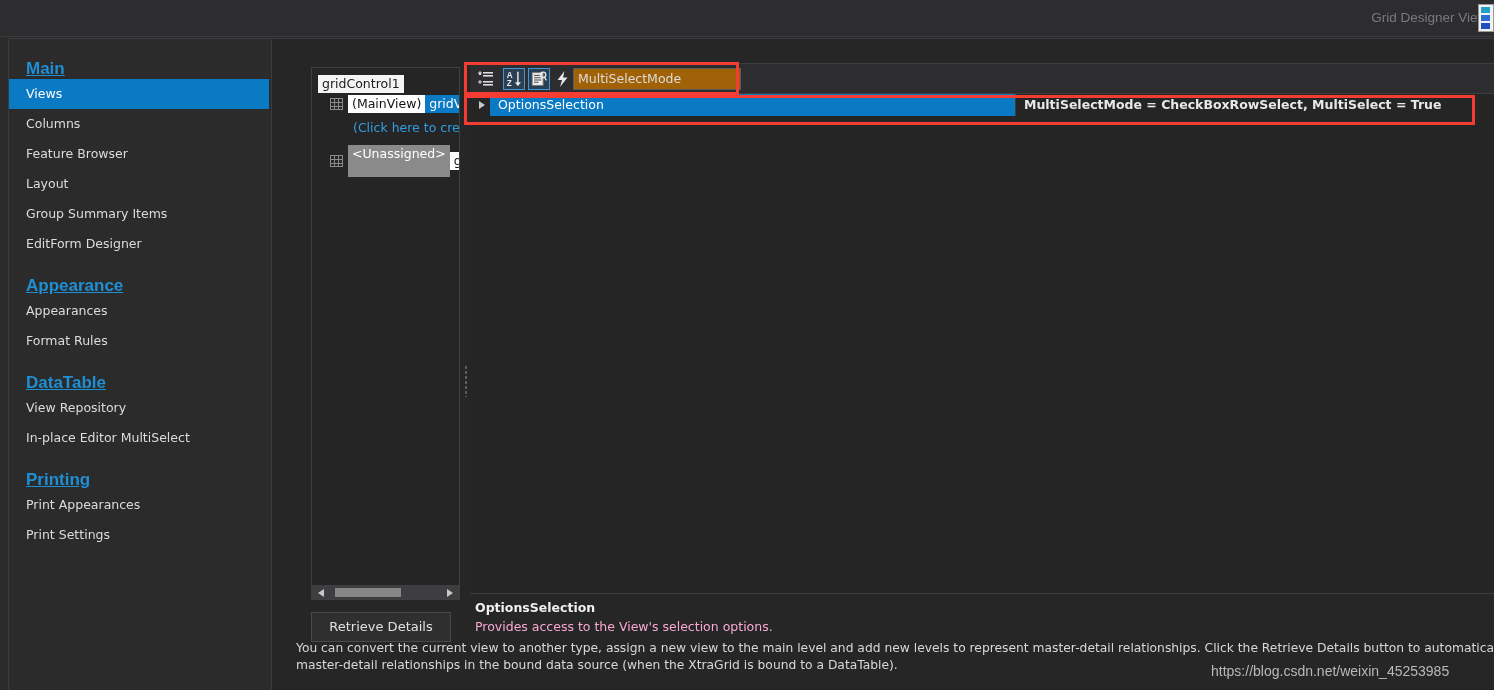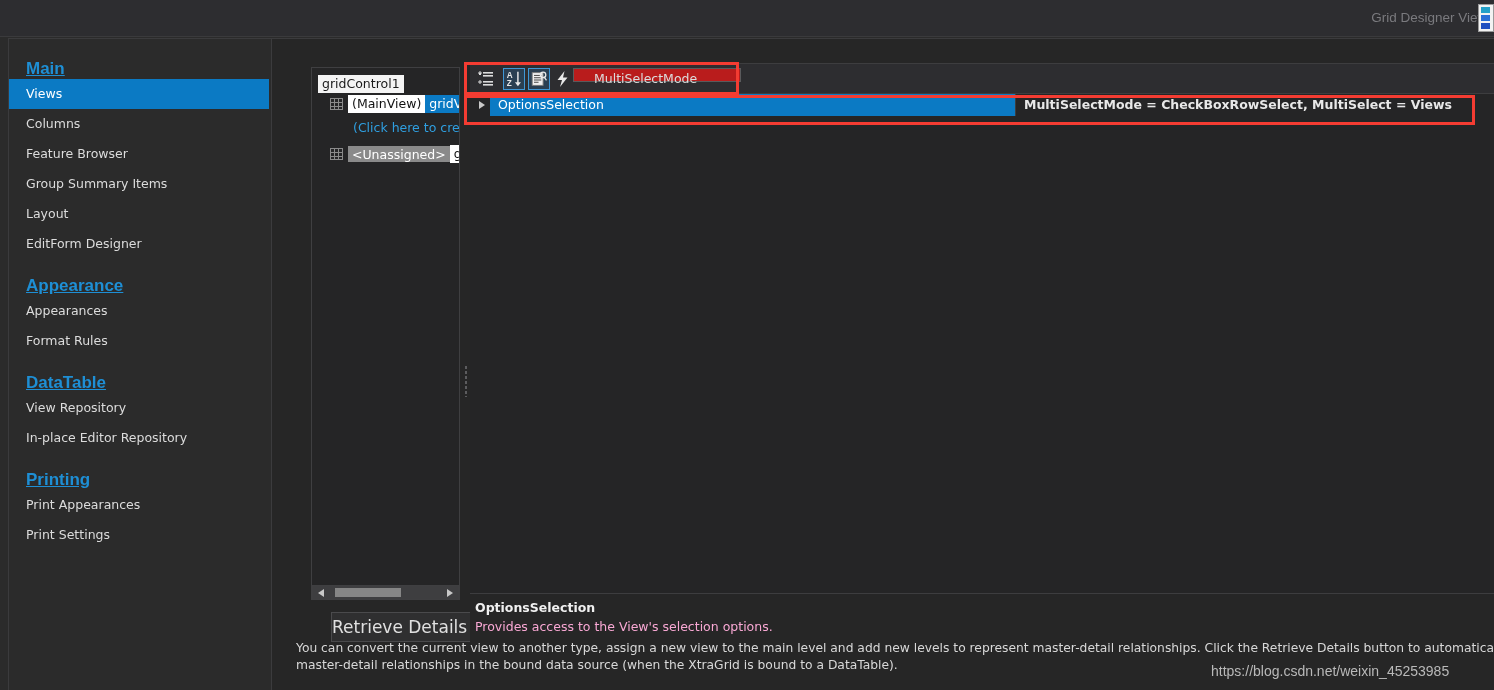--- a/index.html
+++ b/index.html
@@ -144,21 +144,21 @@
   .chip-blue {
     display: inline-block;
     background: #0b7ac4; color: #ffffff;
     padding: 1px 4px 2px 4px;
     font-size: 12.5px;
     vertical-align: middle;
   }
   .chip-grey {
     display: inline-block;
     background: #8a8a8a; color: #ffffff;
-    padding: 1px 4px 0 4px;
+    padding: 1px 4px 16px 4px;
     font-size: 12.5px;
     vertical-align: middle;
   }
   .node-link {
     position: absolute; left: 41px; top: 52px;
     color: #2f9fe0;
     font-size: 12.5px;
     white-space: nowrap;
     cursor: pointer;
   }
@@ -190,25 +190,25 @@
     width: 66px; height: 9px;
     background: #868686;
   }
 
   .retrieve-btn {
     position: absolute; left: 38px; top: 573px;
     width: 140px; height: 30px;
     background: #2f2f30;
     border: 1px solid #4a4a4c;
     color: #e0e0e0;
-    font-size: 17px;
+    font-size: 13px;
     line-height: 28px;
+    text-align: center;
     box-sizing: border-box;
     cursor: default;
-    margin-left: 20px;
   }
 
   
   .splitter {
     position: absolute; left: 189px; top: 28px;
     width: 8px; height: 533px;
   }
   .splitter-grip {
     position: absolute; left: 2px; top: 298px;
     width: 4px; height: 32px;
@@ -238,28 +238,28 @@
     cursor: default;
   }
   .tb-btn.active {
     border: 1px solid #3f97d6;
     background: #2a3f52;
   }
   .tb-ico { position: absolute; left: 0; top: 0; width: 100%; height: 100%; }
 
   .search-box {
     position: absolute; left: 103px; top: 4px;
-    width: 168px; height: 14px;
-    background: #b91c1c;
+    width: 168px; height: 22px;
+    background: #a16207;
     border: 1px solid #5a5a5c;
     box-sizing: border-box;
     color: #dcdcdc;
     font-size: 12.5px;
     line-height: 20px;
-    padding-left: 20px;
+    padding-left: 4px;
   }
 
   .pg-row {
     position: absolute; left: 0; top: 30px;
     width: 1025px; height: 22px;
     background: #252526;
   }
   .pg-expander {
     position: absolute; left: 5px; top: 0;
     width: 15px; height: 22px;
@@ -361,33 +361,33 @@
 <div class="dialog">
 
   <div class="sidebar">
 
     <div style="height:20px"></div>
 
     <div class="nav-group-title">Main</div>
     <div class="nav-item selected">Views</div>
     <div class="nav-item">Columns</div>
     <div class="nav-item">Feature Browser</div>
+    <div class="nav-item">Layout</div>
     <div class="nav-item">Group Summary Items</div>
-    <div class="nav-item">Layout</div>
     <div class="nav-item">EditForm Designer</div>
 
     <div class="nav-spacer"></div>
     <div class="nav-group-title">Appearance</div>
     <div class="nav-item">Appearances</div>
     <div class="nav-item">Format Rules</div>
 
     <div class="nav-spacer"></div>
     <div class="nav-group-title">DataTable</div>
     <div class="nav-item">View Repository</div>
-    <div class="nav-item">In-place Editor Repository</div>
+    <div class="nav-item">In-place Editor MultiSelect</div>
 
     <div class="nav-spacer"></div>
     <div class="nav-group-title">Printing</div>
     <div class="nav-item">Print Appearances</div>
     <div class="nav-item">Print Settings</div>
   </div>
 
   <div class="content">
 
     <div class="tree-panel">
@@ -468,21 +468,21 @@
         </div>
 
         <div class="search-box">MultiSelectMode</div>
       </div>
 
       <div class="pg-row">
         <div class="pg-expander">
             <div class="tri"></div>
           </div>
         <div class="pg-name">OptionsSelection</div>
-        <div class="pg-value">MultiSelectMode = CheckBoxRowSelect, MultiSelect = Views</div>
+        <div class="pg-value">MultiSelectMode = CheckBoxRowSelect, MultiSelect = True</div>
       </div>
       <div class="pg-splitline"></div>
     </div>
 
     <div class="desc-pane">
       <div class="desc-title">OptionsSelection</div>
       <div class="desc-text">Provides access to the View's selection options.</div>
     </div>
   </div>
 </div>

